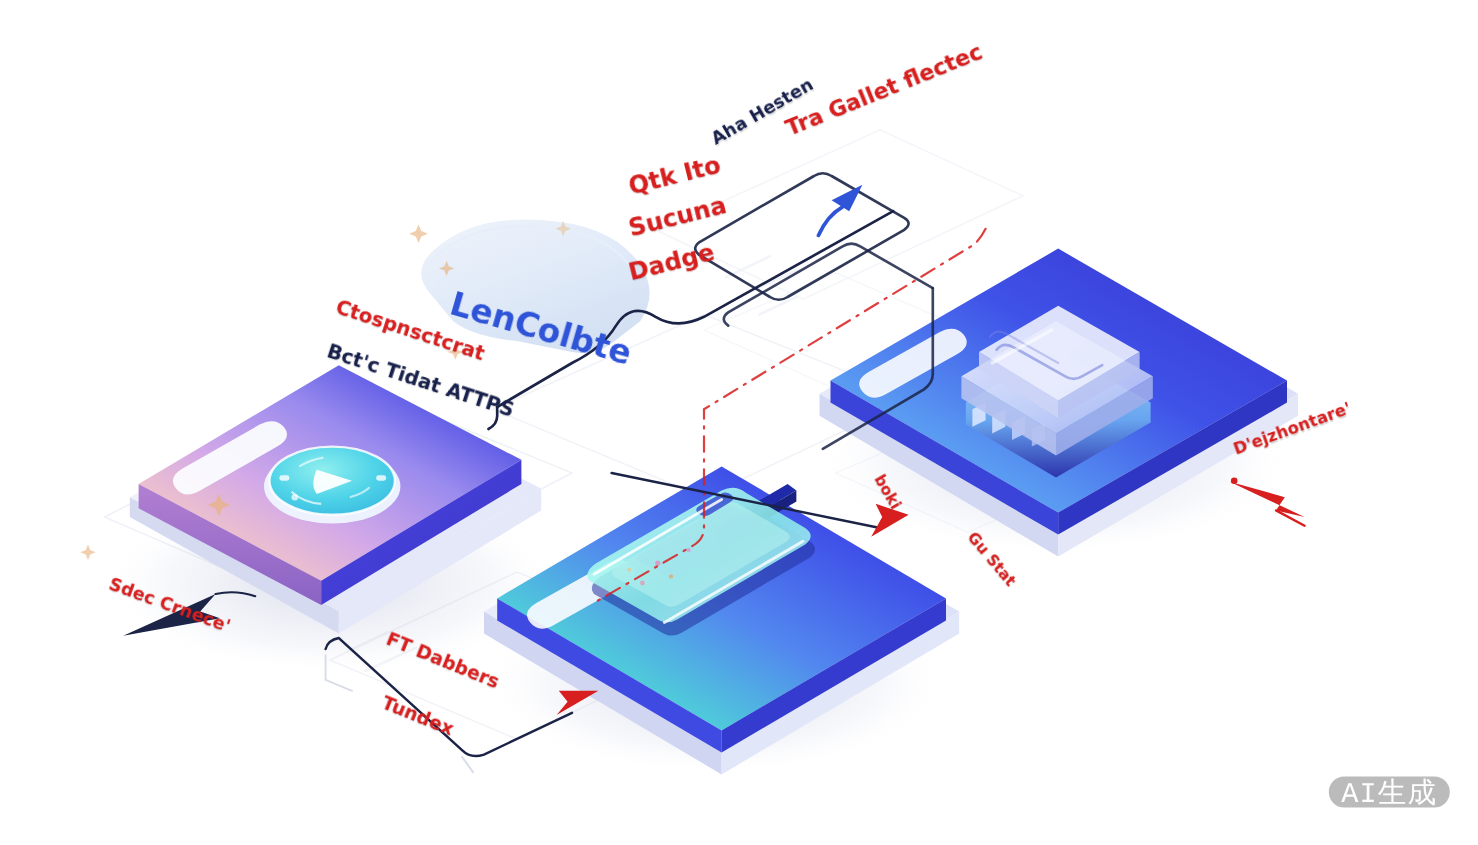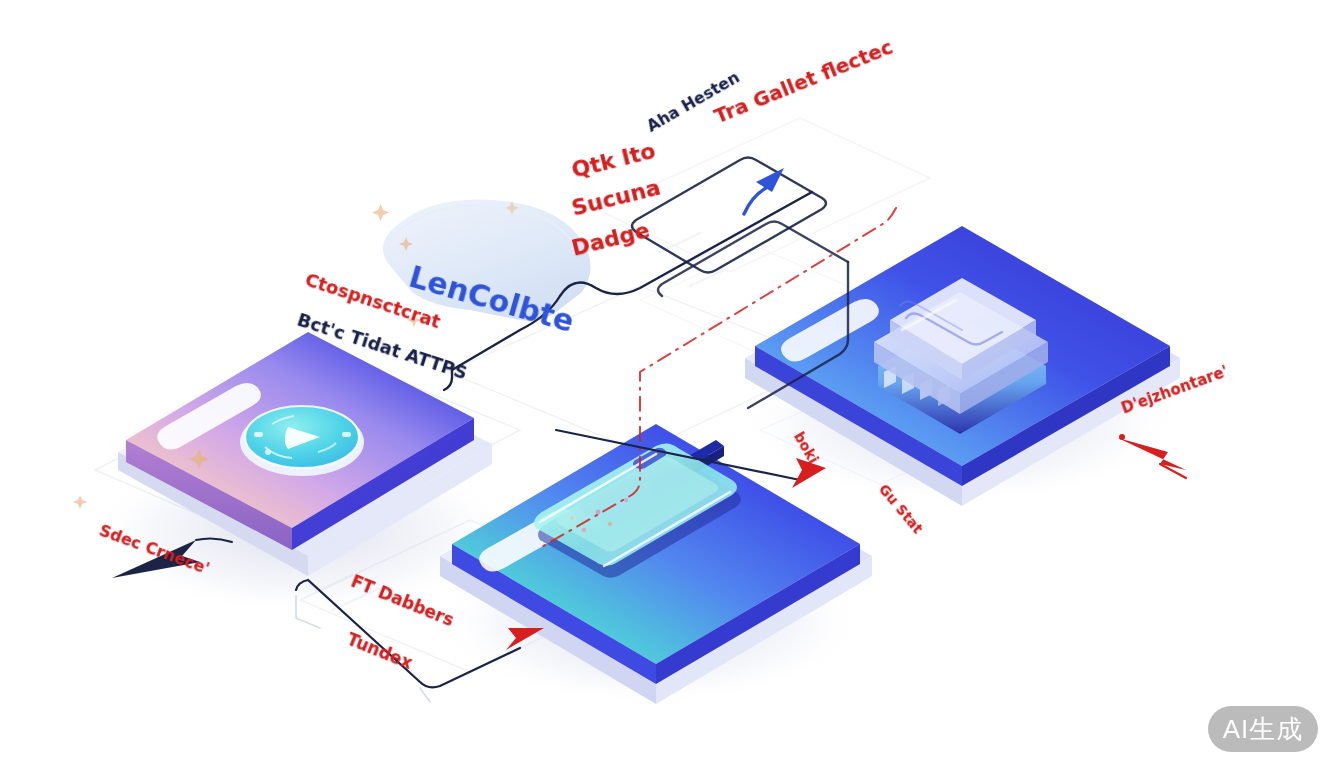--- a/index.html
+++ b/index.html
@@ -23,30 +23,30 @@
     inset: 0;
     width: 1344px;
     height: 768px;
   }
   
   .watermark {
     position: absolute;
     left: 1208px;
     top: 706px;
     width: 110px;
-    height: 46px;
+    height: 28px;
     border-radius: 23px;
     background: rgba(170,170,170,0.80);
     display: flex;
     align-items: center;
     justify-content: center;
     color: #ffffff;
     font-size: 26px;
     letter-spacing: 1px;
-    font-family: Liberation Sans, sans-serif;
+    font-family: Liberation Mono, monospace;
     user-select: none;
   }
   
   .label {
     position: absolute;
     white-space: nowrap;
     font-weight: 700;
     font-family: "DejaVu Sans", sans-serif;
     transform-origin: left center;
     user-select: none;

